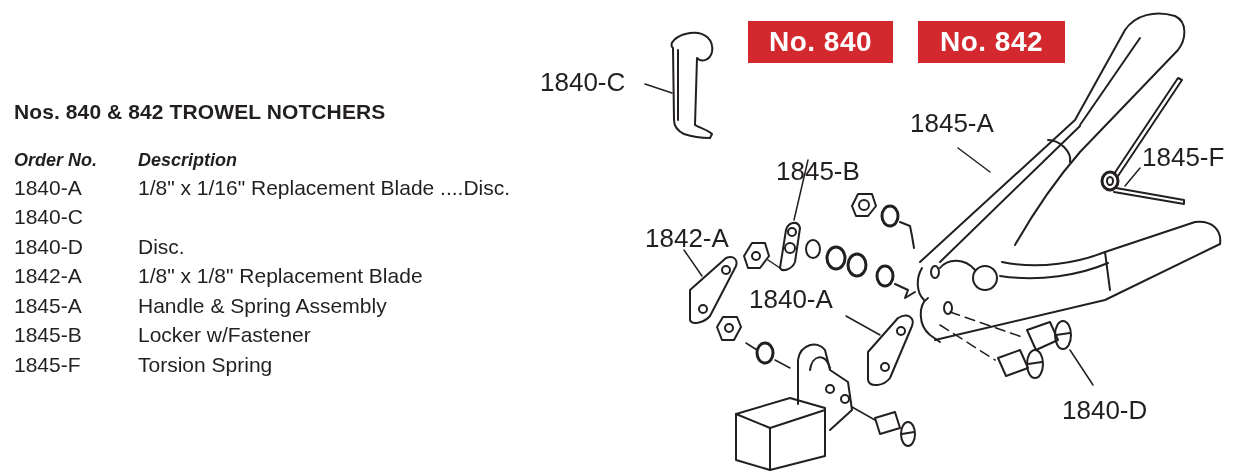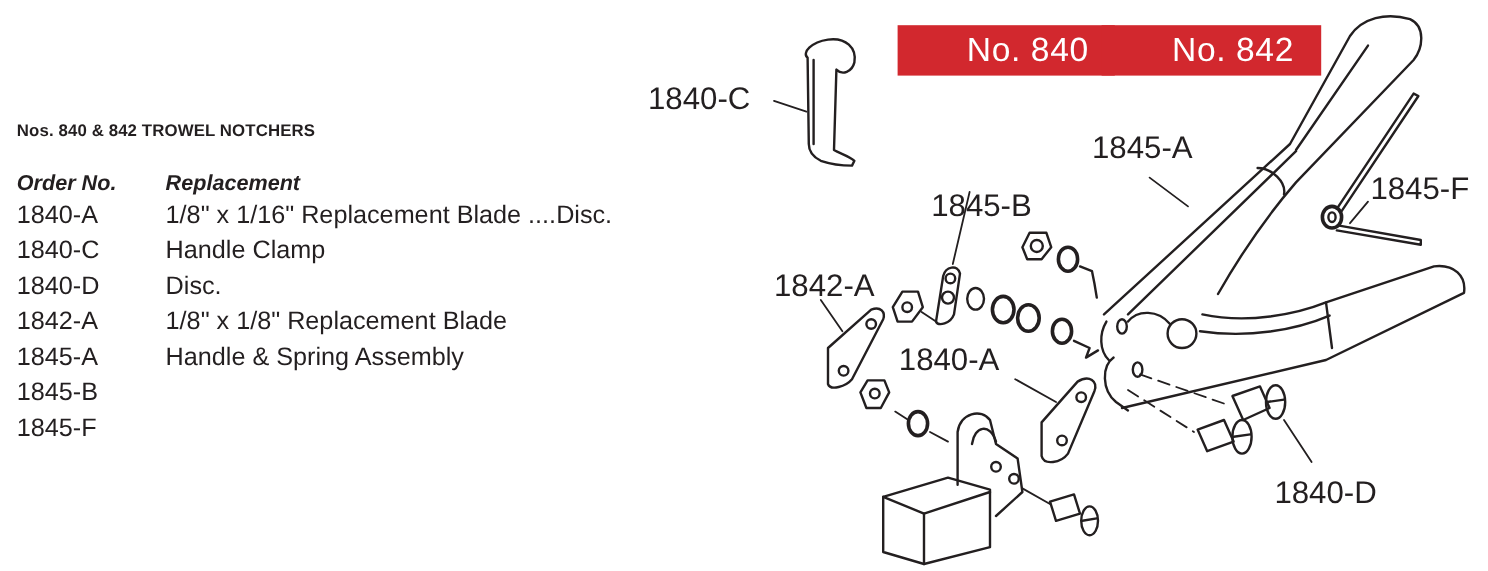--- a/index.html
+++ b/index.html
@@ -1,48 +1,45 @@
 <!DOCTYPE html>
 <html><head>
 <meta charset="utf-8">
 <style>
   html, body { margin:0; padding:0; background:#ffffff; }
   body { width:1240px; height:476px; position:relative; overflow:hidden; font-family:"Liberation Sans", sans-serif; color:#231f20; }
   .parts-list { position:absolute; left:14px; top:100px; width:580px; }
-  .title { font-weight:bold; font-size:14px; margin:0 0 4px 0; letter-spacing:0.1px; }
+  .title { font-weight:bold; font-size:21px; margin:0 0 4px 0; letter-spacing:0.1px; }
   .hdr-row { display:flex; font-weight:bold; font-style:italic; font-size:18px; height:26px; align-items:center;margin-top:23px; }
   .row { display:flex; font-size:21px; height:29.5px; align-items:center; white-space:nowrap; }
   .col-no { width:124px; flex:none; }
   .col-desc { flex:none; display:flex; }
   .disc { }
-  .badge { position:absolute; top:21px; height:42px; background:#d2282e; color:#fff; font-weight:normal; font-size:28px; display:flex; align-items:center; justify-content:center; letter-spacing:0.5px;padding-left:36px; }
+  .badge { position:absolute; top:21px; height:42px; background:#d2282e; color:#fff; font-weight:bold; font-size:28px; display:flex; align-items:center; justify-content:center; letter-spacing:0.5px; }
   .diagram { position:absolute; left:0; top:0; width:1240px; height:476px; pointer-events:none; }
   .callout { position:absolute; font-size:26px; color:#231f20; white-space:nowrap; }
 </style>
 </head>
 <body>
 
 <div class="parts-list">
   <div class="title">Nos. 840 &amp; 842 TROWEL NOTCHERS</div>
   <div class="hdr-row">
     <span class="col-no">Order No.</span>
-    <span class="col-desc">Replacement</span>
+    <span class="col-desc">Description</span>
   </div>
   <div class="row">
     <span class="col-no">1840-A</span>
     <span class="col-desc">
         <span>1/8" x 1/16" Replacement Blade ....</span>
         <span class="disc">Disc.</span>
       </span>
   </div>
   <div class="row">
     <span class="col-no">1840-C</span>
-    <span class="col-desc">
-        <span>Handle Clamp</span>
-      </span>
   </div>
   <div class="row">
     <span class="col-no">1840-D</span>
     <span class="col-desc">
         <span class="disc">Disc.</span>
       </span>
   </div>
   <div class="row">
     <span class="col-no">1842-A</span>
     <span class="col-desc">
@@ -50,23 +47,29 @@
       </span>
   </div>
   <div class="row">
     <span class="col-no">1845-A</span>
     <span class="col-desc">
         <span>Handle &amp; Spring Assembly</span>
       </span>
   </div>
   <div class="row">
     <span class="col-no">1845-B</span>
+    <span class="col-desc">
+        <span>Locker w/Fastener</span>
+      </span>
   </div>
   <div class="row">
     <span class="col-no">1845-F</span>
+    <span class="col-desc">
+        <span>Torsion Spring</span>
+      </span>
   </div>
 </div>
 
 <div class="badge" style="left:748px;width:145px;">No. 840</div>
 <div class="badge" style="left:918px;width:147px;">No. 842</div>
 
 <svg class="diagram" viewBox="0 0 1240 476" width="1240" height="476">
   <g fill="none" stroke="#231f20" stroke-width="2" stroke-linejoin="round" stroke-linecap="round">
 
     <g>

